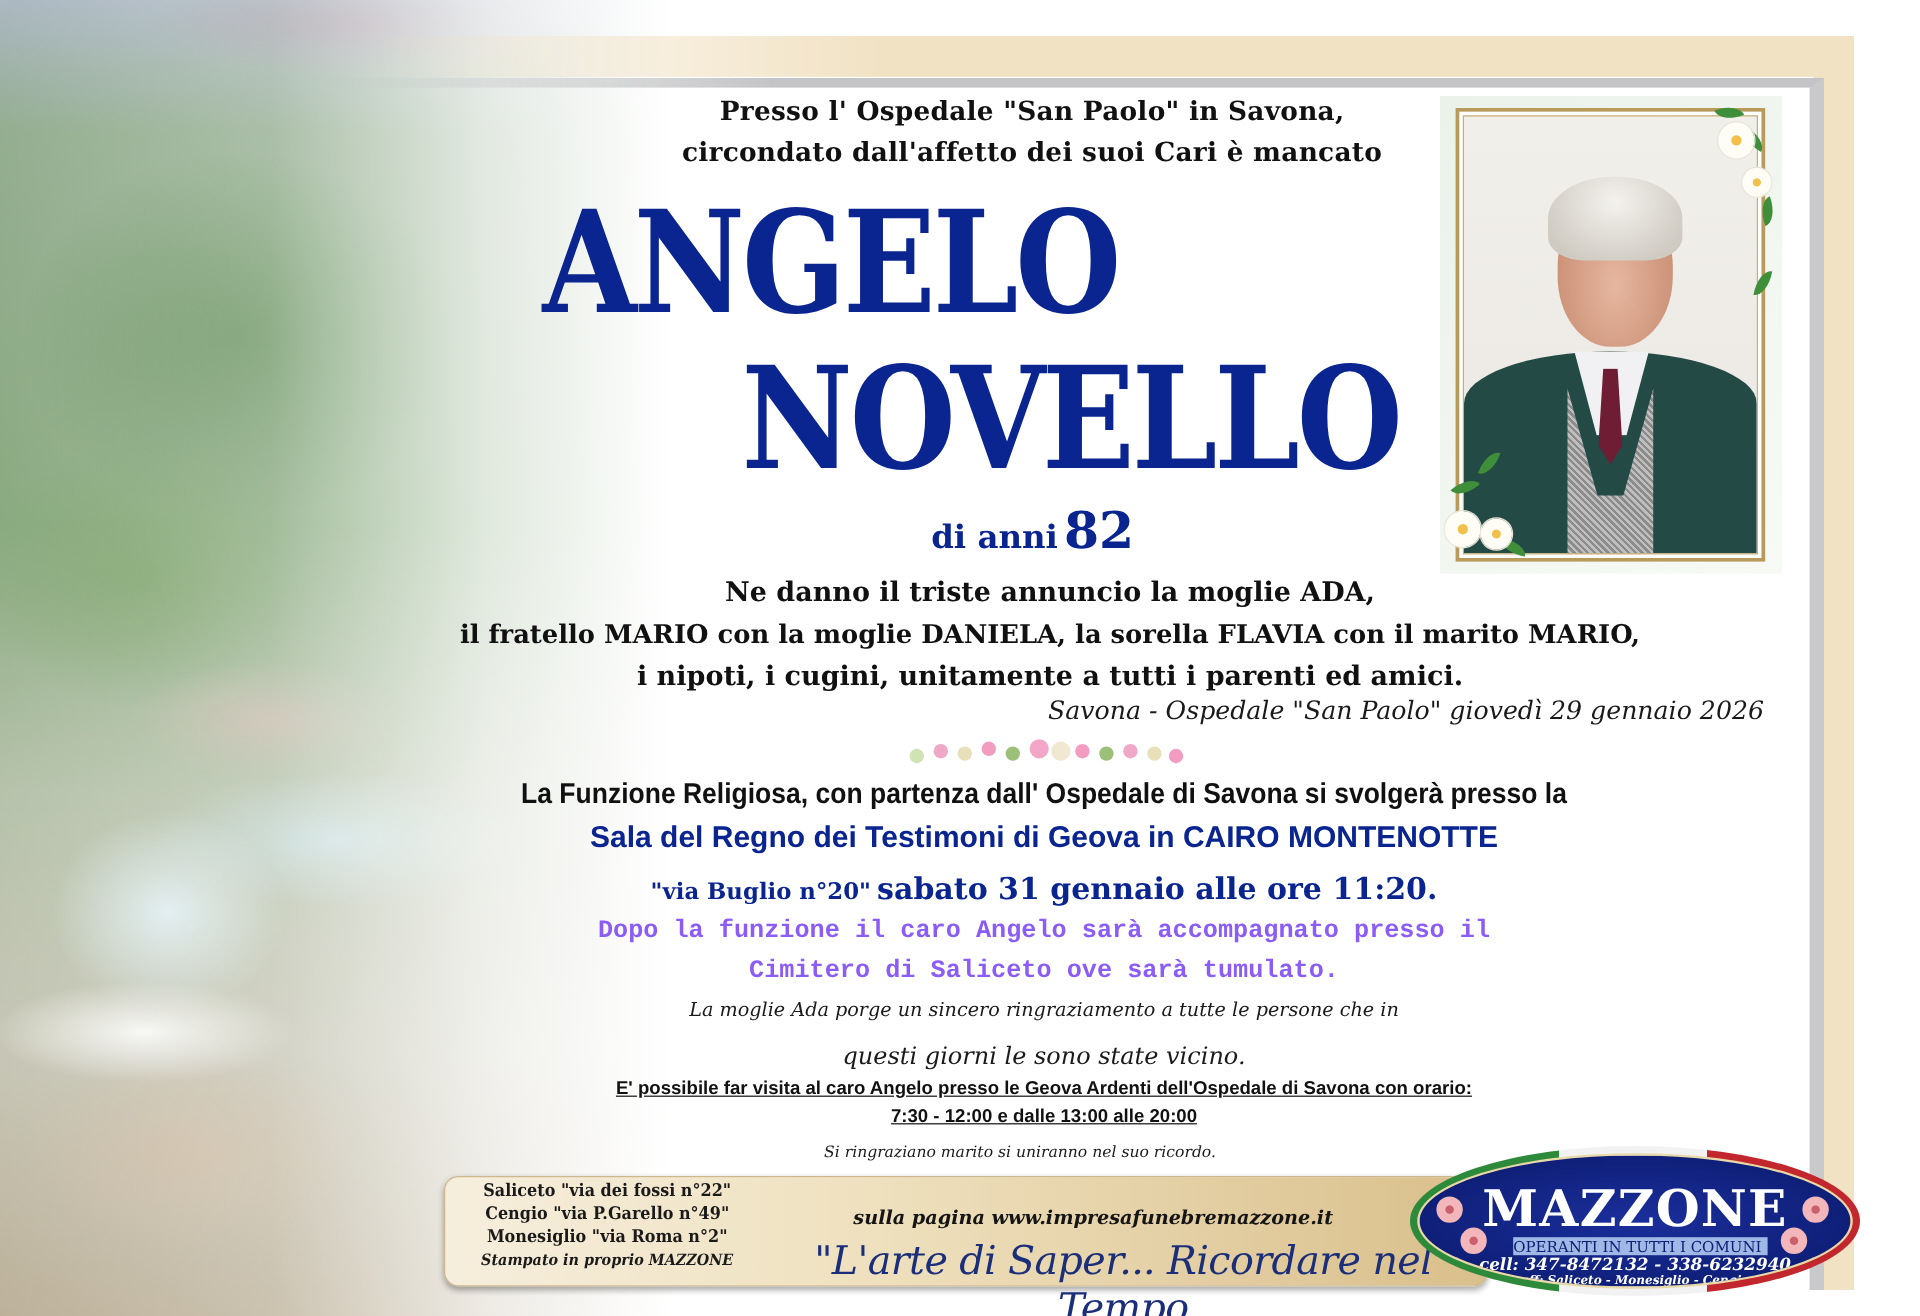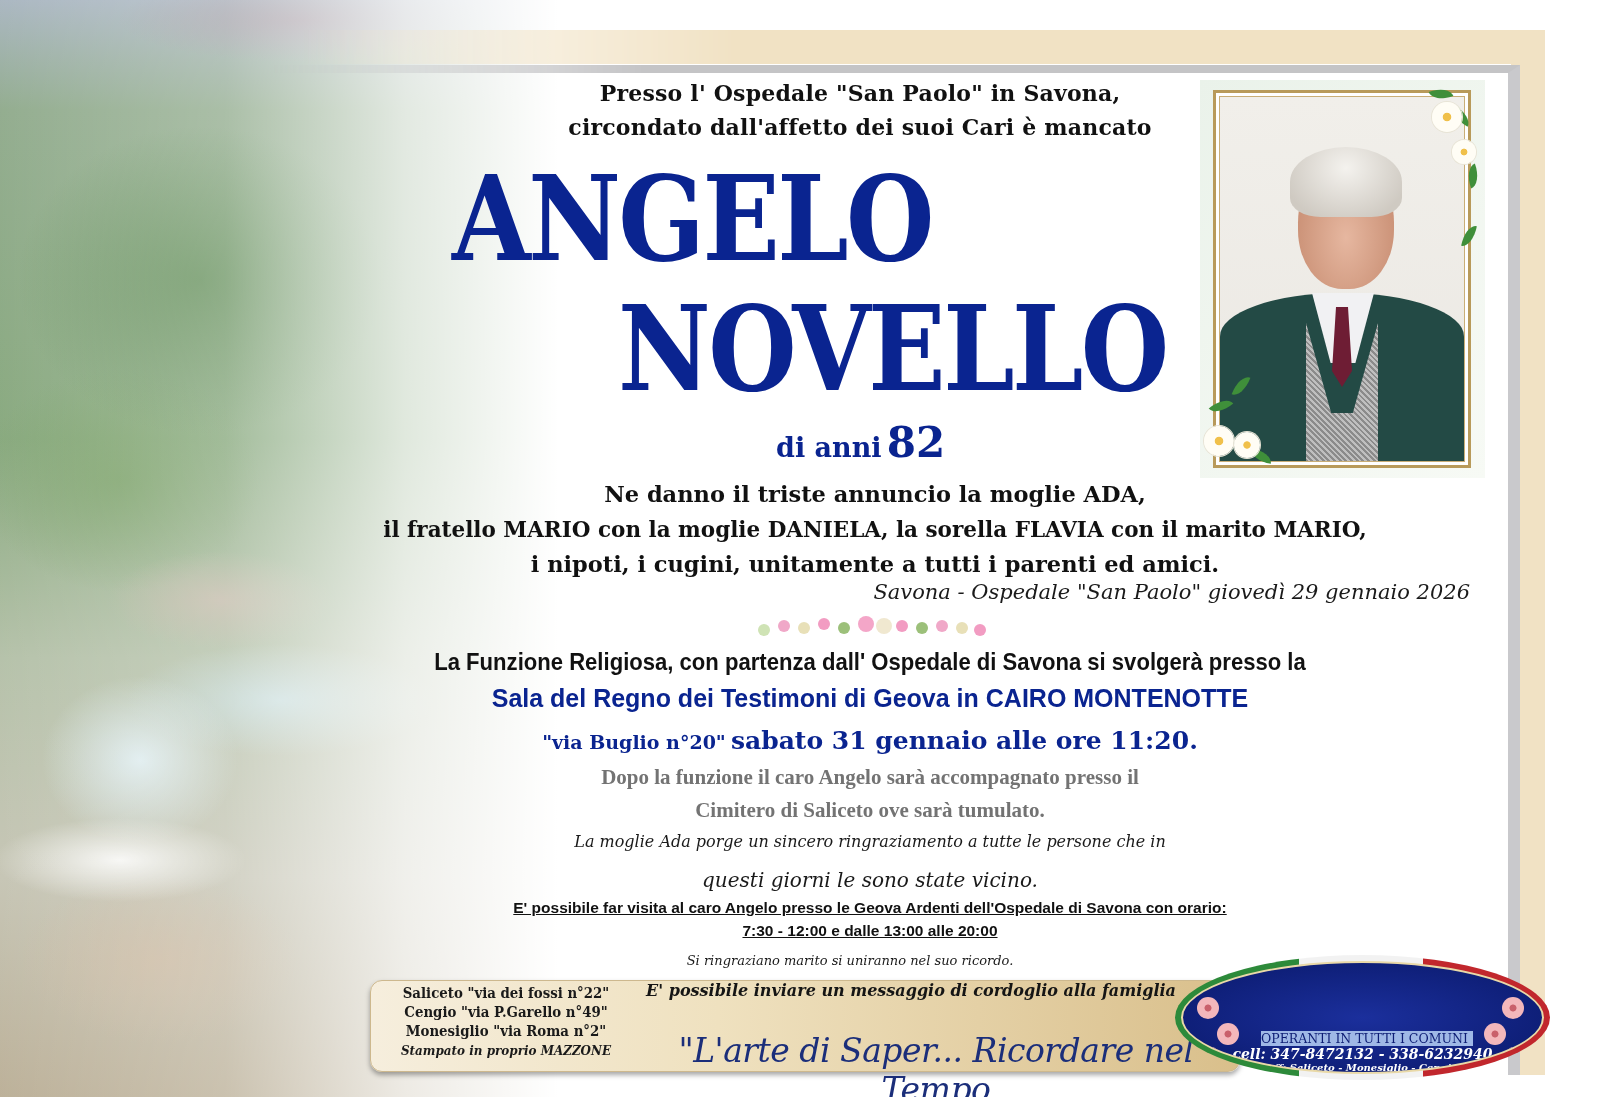--- a/index.html
+++ b/index.html
@@ -45,21 +45,21 @@
   .intro { font-weight: 900; font-size: 23px; color: #111; letter-spacing: 0.2px; font-family: "DejaVu Serif", serif; }
   .name {
     position: absolute; font-family: "DejaVu Serif", serif; font-weight: 900; color: #0a2490;
     font-size: 118px; line-height: 1; letter-spacing: -3px; transform: scaleX(0.86); transform-origin: left top;
   }
   .age { color: #0a2490; font-weight: 700; font-family: "DejaVu Serif", serif; }
   .family { font-weight: 900; font-size: 22.5px; color: #111; }
   .script { font-family: "DejaVu Serif", serif; font-style: italic; color: #1a1a1a; }
   .funz { font-family: "Liberation Sans", sans-serif; font-weight: 700; font-size: 24px; color: #111; transform: scaleX(0.92); }
   .blue-bold { color: #0a2490; font-weight: 900; font-family: "DejaVu Serif", serif; text-align: center; }
-  .red { color: #737373; font-family: Liberation Serif, serif; font-weight: 700; font-size: 21px; }
+  .red { color: #8b5cf6; font-family: Liberation Mono, monospace; font-weight: 700; font-size: 21px; }
   .visit { font-family: "Liberation Sans", sans-serif; font-weight: 700; font-size: 15.5px; text-decoration: underline; color: #111; }
 
   
   .photo-wrap { position: absolute; left: 1200px; top: 80px; width: 285px; height: 398px; background: linear-gradient(135deg, #eaf2ea, #f7faf5); }
   .photo-gold { position: absolute; left: 13px; top: 10px; width: 258px; height: 378px; border: 3px solid #b89a5a; box-shadow: inset 0 0 0 3px #fff, inset 0 0 0 4px #c9ae76; }
   .photo { position: absolute; left: 20px; top: 17px; width: 244px; height: 364px; background: linear-gradient(180deg, #f1efea 0%, #ebe8e3 100%); overflow: hidden; }
   .head { position: absolute; left: 78px; top: 64px; width: 96px; height: 128px; border-radius: 48% 48% 46% 46%; background: radial-gradient(ellipse at 50% 60%, #e6b7a0, #c98f74 80%); }
   .hair { position: absolute; left: 70px; top: 50px; width: 112px; height: 70px; border-radius: 55% 55% 30% 30%; background: radial-gradient(ellipse at 50% 30%, #f4f2ee, #cfcac2 80%); }
   .jacket { position: absolute; left: 0; top: 196px; width: 244px; height: 180px; background: #234a45; border-radius: 50% 50% 0 0 / 24% 24% 0 0; }
   .shirt { position: absolute; left: 92px; top: 196px; width: 62px; height: 70px; background: #f1f1f3; clip-path: polygon(0 0, 100% 0, 70% 100%, 30% 100%); }
@@ -162,29 +162,30 @@
 <div class="t script" style="top:868px; left:300px; width:1140px; font-size:20px;">questi giorni le sono state vicino.</div>
 <div class="t visit" style="top:899px; left:300px; width:1140px;">E' possibile far visita al caro Angelo presso le Geova Ardenti dell'Ospedale di Savona con orario:</div>
 <div class="t visit" style="top:922px; left:300px; width:1140px;">7:30 - 12:00 e dalle 13:00 alle 20:00</div>
 <div class="t script" style="top:953px; left:300px; width:1100px; font-size:13px;">Si ringraziano marito si uniranno nel suo ricordo.</div>
 
 <div class="banner">
   <div class="addr" style="top:3px;">Saliceto "via dei fossi n°22"</div>
   <div class="addr" style="top:22px;">Cengio "via P.Garello n°49"</div>
   <div class="addr" style="top:41px;">Monesiglio "via Roma n°2"</div>
   <div class="addr" style="top:62px; font-style:italic; font-weight:900; font-size:13px;">Stampato in proprio MAZZONE</div>
-  <div class="msg" style="top:0px;">E' possibile inviare un messaggio di cordoglio alla famiglia</div>
+  <div class="msg" style="top:24px;">sulla pagina www.impresafunebremazzone.it</div>
   <div class="slogan">"L'arte di Saper... Ricordare nel Tempo</div>
 </div>
 
 <div class="logo">
   <div class="logo-inner">
     <div class="blossom" style="left:14px; top:34px;"></div>
     <div class="blossom" style="left:34px; top:60px;"></div>
     <div class="blossom" style="left:20px; top:84px; width:16px; height:16px;"></div>
     <div class="blossom" style="right:18px; top:34px;"></div>
     <div class="blossom" style="right:36px; top:60px;"></div>
     <div class="blossom" style="right:20px; top:84px; width:16px; height:16px;"></div>
+    <div class="logo-name">MAZZONE</div>
     <div class="logo-band">OPERANTI IN TUTTI I COMUNI</div>
     <div class="logo-cell">cell: 347-8472132 - 338-6232940</div>
     <div class="logo-uff">uff: Saliceto - Monesiglio - Cengio</div>
   </div>
 </div>
 
 </body></html>

